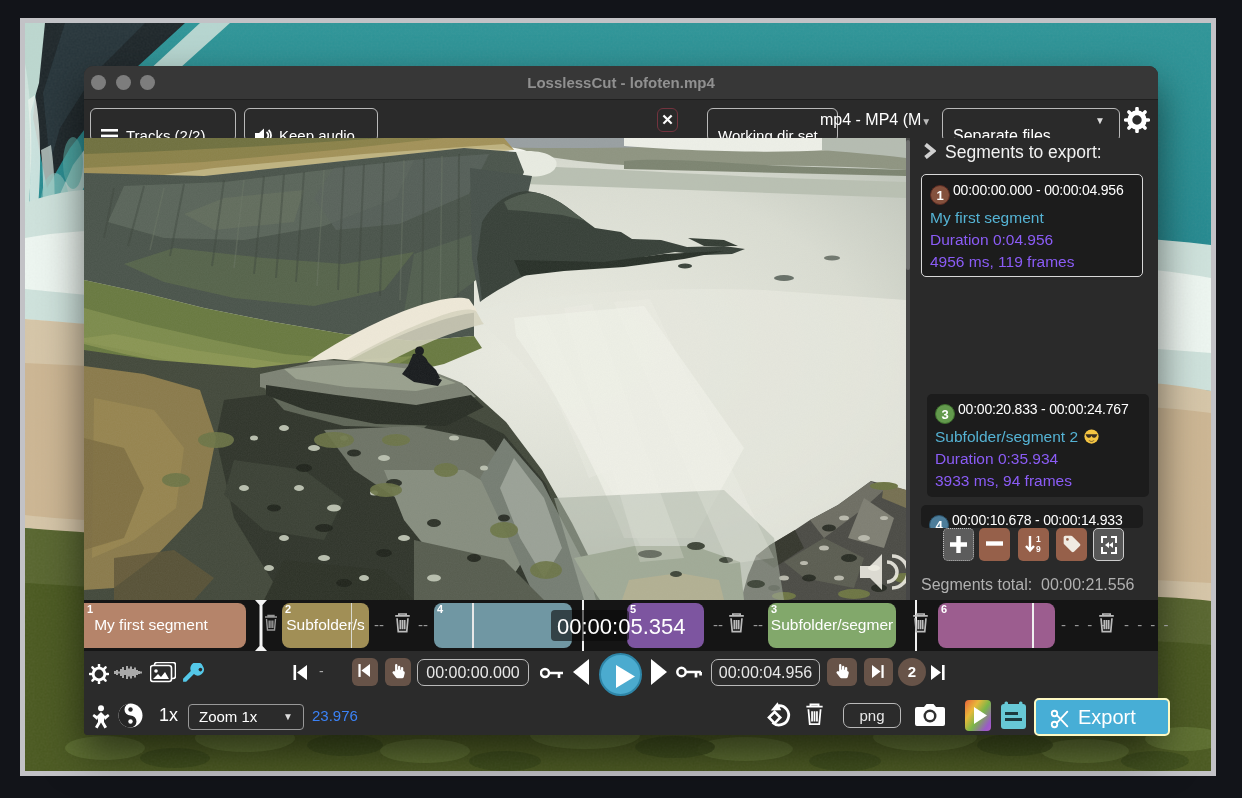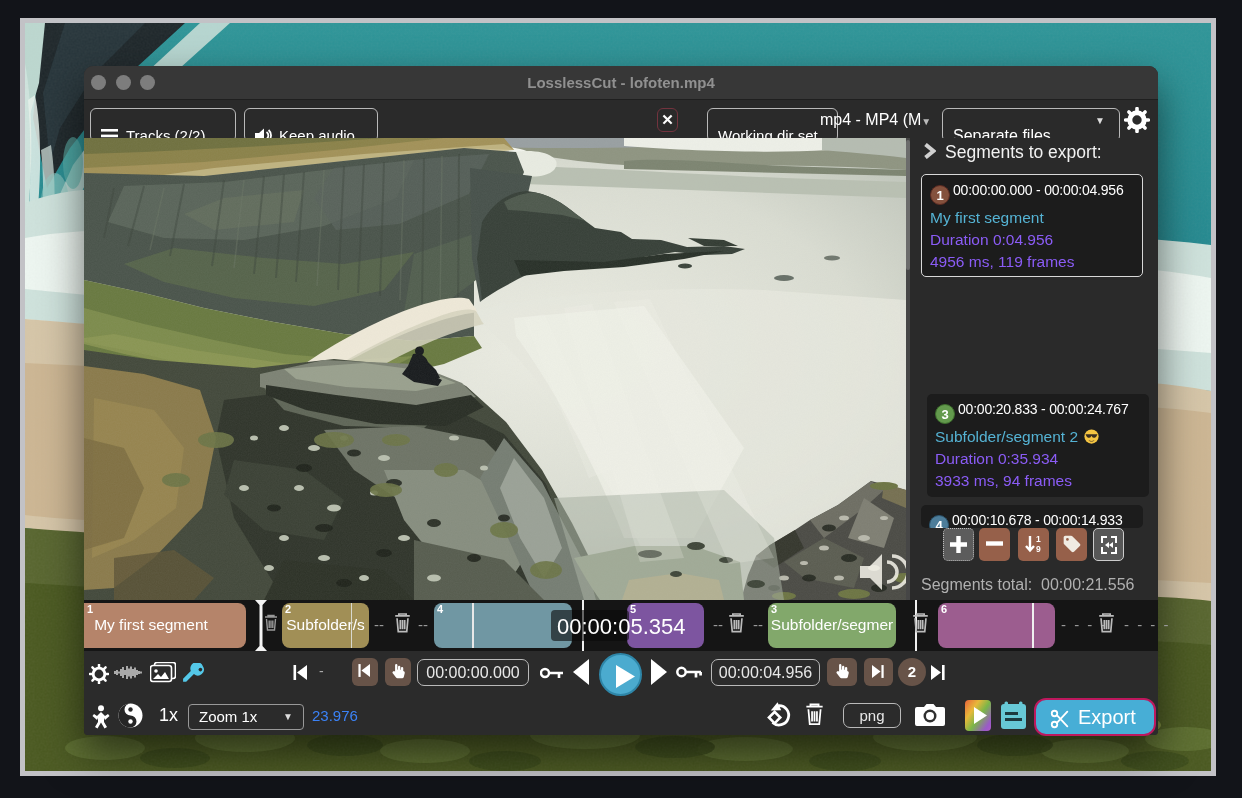--- a/index.html
+++ b/index.html
@@ -609,21 +609,21 @@
       </div>
     <div style="position:absolute;left:916px;top:7px;width:27px;height:29px;">
       <svg width="27" height="29" viewBox="0 0 27 29">
           <rect x="1" y="3" width="25" height="25" rx="3" fill="#67c8d6"></rect>
           <rect x="4.5" y="0.5" width="3.5" height="6" rx="1.5" fill="#67c8d6"></rect>
           <rect x="19" y="0.5" width="3.5" height="6" rx="1.5" fill="#67c8d6"></rect>
           <rect x="5" y="11" width="13" height="3" fill="#1d3a40"></rect>
           <rect x="5" y="17" width="17" height="3" fill="#1d3a40"></rect>
         </svg>
       </div>
-    <div style="position:absolute;left:950px;top:4px;width:122px;height:38px;background:#47aed6;border:2px solid #be185d;border-radius:12px;color:#fff;">
+    <div style="position:absolute;left:950px;top:4px;width:136px;height:38px;background:#47aed6;border:2px solid #fef9c3;border-radius:5px;color:#fff;">
       <svg style="position:absolute;left:13px;top:8px;" width="22" height="22" viewBox="0 0 24 24">
           <g fill="none" stroke="#fff" stroke-width="2">
             <circle cx="6" cy="6" r="3"></circle>
             <circle cx="6" cy="18" r="3"></circle>
             <path d="M8.6,7.8 L20,20 M8.6,16.2 L20,4" stroke-linecap="round"></path>
           </g>
         </svg>
       <span style="position:absolute;left:42px;top:6px;font-size:20px;">Export</span>
     </div>
   </div>

